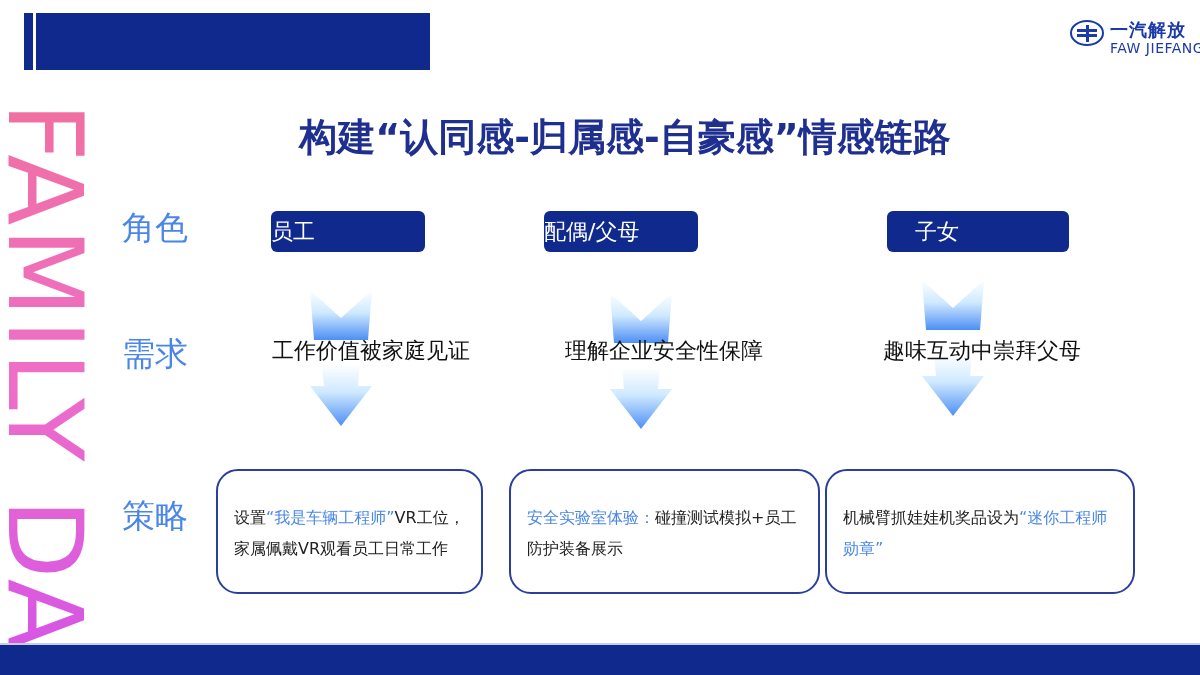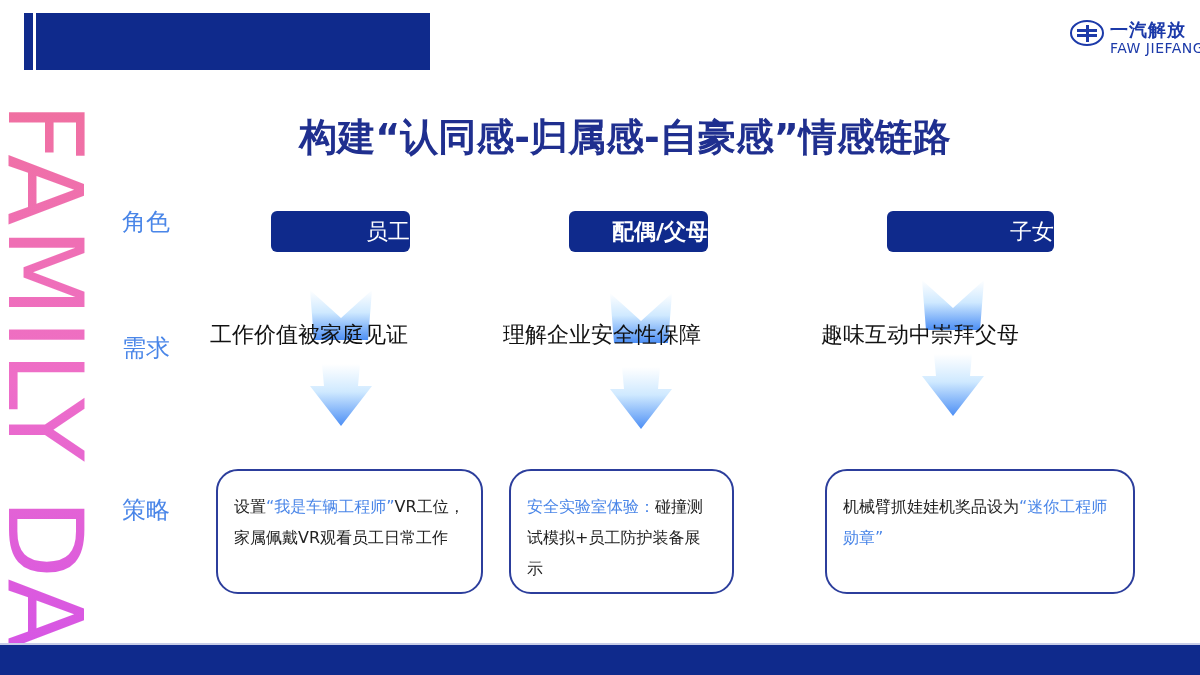--- a/index.html
+++ b/index.html
@@ -9,25 +9,25 @@
   .title-bar .text { position:absolute; left:20px; top:6px; font-size:33px; color:#ffffff; letter-spacing:1px; white-space:nowrap; }
   .logo { position:absolute; left:1070px; top:18px; width:120px; height:34px; }
   .logo .emblem { position:absolute; left:0; top:2px; width:34px; height:26px; border:2px solid #1c3aa9; border-radius:50%; box-sizing:border-box; }
   .logo .emblem::before { content:""; position:absolute; left:14px; top:3px; width:3px; height:17px; background:#1c3aa9; }
   .logo .emblem::after { content:""; position:absolute; left:5px; top:7px; width:20px; height:3px; background:#1c3aa9; box-shadow:0 5px 0 #1c3aa9; }
   .logo .cn { position:absolute; left:40px; top:0; font-size:18px; font-weight:bold; color:#1c3aa9; letter-spacing:1px; white-space:nowrap; }
   .logo .en { position:absolute; left:40px; top:22px; font-size:14px; color:#1c3aa9; white-space:nowrap; letter-spacing:0.5px; }
   .family { position:absolute; left:-235px; top:330px; width:560px; transform:rotate(90deg); transform-origin:center center; font-size:104px; font-family:"DejaVu Sans",sans-serif; font-weight:normal; white-space:nowrap; line-height:104px; text-align:left;
     background:linear-gradient(90deg,#f070a0 0%,#ee6ec8 50%,#d554e6 100%); -webkit-background-clip:text; background-clip:text; color:transparent; letter-spacing:2px; }
   .headline { position:absolute; left:0; top:112px; width:1250px; text-align:center; font-size:38px; color:#1f2f8f; font-weight:bold; white-space:nowrap; }
-  .row-label { position:absolute; left:122px; font-size:24px; color:#4a86e8; }
-  .role-btn { position:absolute; top:211px; width:139px; height:41px; background:#0f2a8c; border-radius:6px; color:#ffffff; font-size:22px; text-align:right; line-height:41px; }
+  .row-label { position:absolute; left:122px; font-size:33px; color:#4a86e8; }
+  .role-btn { position:absolute; top:211px; width:154px; height:41px; background:#0f2a8c; border-radius:6px; color:#ffffff; font-size:22px; text-align:left; line-height:41px; }
   .arrow { position:absolute; width:62px; height:142px; }
-  .need { position:absolute; top:320px; font-size:22px; color:#111111; text-align:left; width:260px; background:transparent; }
-  .card { position:absolute; top:469px; height:125px; border:2px solid #2c3e9c; border-radius:22px; box-sizing:border-box; padding:20px 16px; font-size:16px; line-height:31px; color:#222; background:#fff; }
+  .need { position:absolute; top:336px; font-size:22px; color:#111111; text-align:right; width:260px; background:transparent; }
+  .card { position:absolute; top:469px; height:125px; border:2px solid #2c3e9c; border-radius:22px; box-sizing:border-box; padding:31px 16px; font-size:16px; line-height:31px; color:#222; background:#fff; }
   .hl { color:#4a86e8; }
   .footer { position:absolute; left:0; bottom:0; width:1200px; height:30px; background:#0f2a8c; border-top:2px solid #c8cde8; }
 </style>
 </head>
 <body>
 
 <div class="title-bar">
   <div class="stripe"></div>
 </div>
 
@@ -55,34 +55,34 @@
       </linearGradient>
     </defs>
   <polygon points="0,0 31,28 62,0 58,50 4,50" fill="url(#g1)"></polygon>
   <polygon points="12,74 50,74 48,96 62,96 31,136 0,96 14,96" fill="url(#g1)"></polygon>
 </svg>
 <div class="need" style="left:210px;">工作价值被家庭见证</div>
 <div class="card" style="left:216px; width:267px;">
   <span>设置</span><span class="hl">“我是车辆工程师”</span><span>VR工位，家属佩戴VR观看员工日常工作</span>
 </div>
 
-<div class="role-btn" style="left:569px;font-weight:bold;">配偶/父母</div>
+<div class="role-btn" style="left:544px;">配偶/父母</div>
 <svg class="arrow" style="left:610px; top:293px;" viewBox="0 0 62 142">
   <defs>
       <linearGradient id="g2" x1="0" y1="0" x2="0" y2="1">
         <stop offset="0" stop-color="#ffffff"></stop>
         <stop offset="0.45" stop-color="#cfe9ff"></stop>
         <stop offset="1" stop-color="#4d8ff5"></stop>
       </linearGradient>
     </defs>
   <polygon points="0,0 31,28 62,0 58,50 4,50" fill="url(#g2)"></polygon>
   <polygon points="12,74 50,74 48,96 62,96 31,136 0,96 14,96" fill="url(#g2)"></polygon>
 </svg>
 <div class="need" style="left:503px;">理解企业安全性保障</div>
-<div class="card" style="left:509px; width:225px;">
+<div class="card" style="left:509px; width:311px;">
   <span></span><span class="hl">安全实验室体验：</span><span>碰撞测试模拟+员工防护装备展示</span>
 </div>
 
 <div class="role-btn" style="left:887px;padding-left:28px;">子女</div>
 <svg class="arrow" style="left:922px; top:280px;" viewBox="0 0 62 142">
   <defs>
       <linearGradient id="g3" x1="0" y1="0" x2="0" y2="1">
         <stop offset="0" stop-color="#ffffff"></stop>
         <stop offset="0.45" stop-color="#cfe9ff"></stop>
         <stop offset="1" stop-color="#4d8ff5"></stop>

